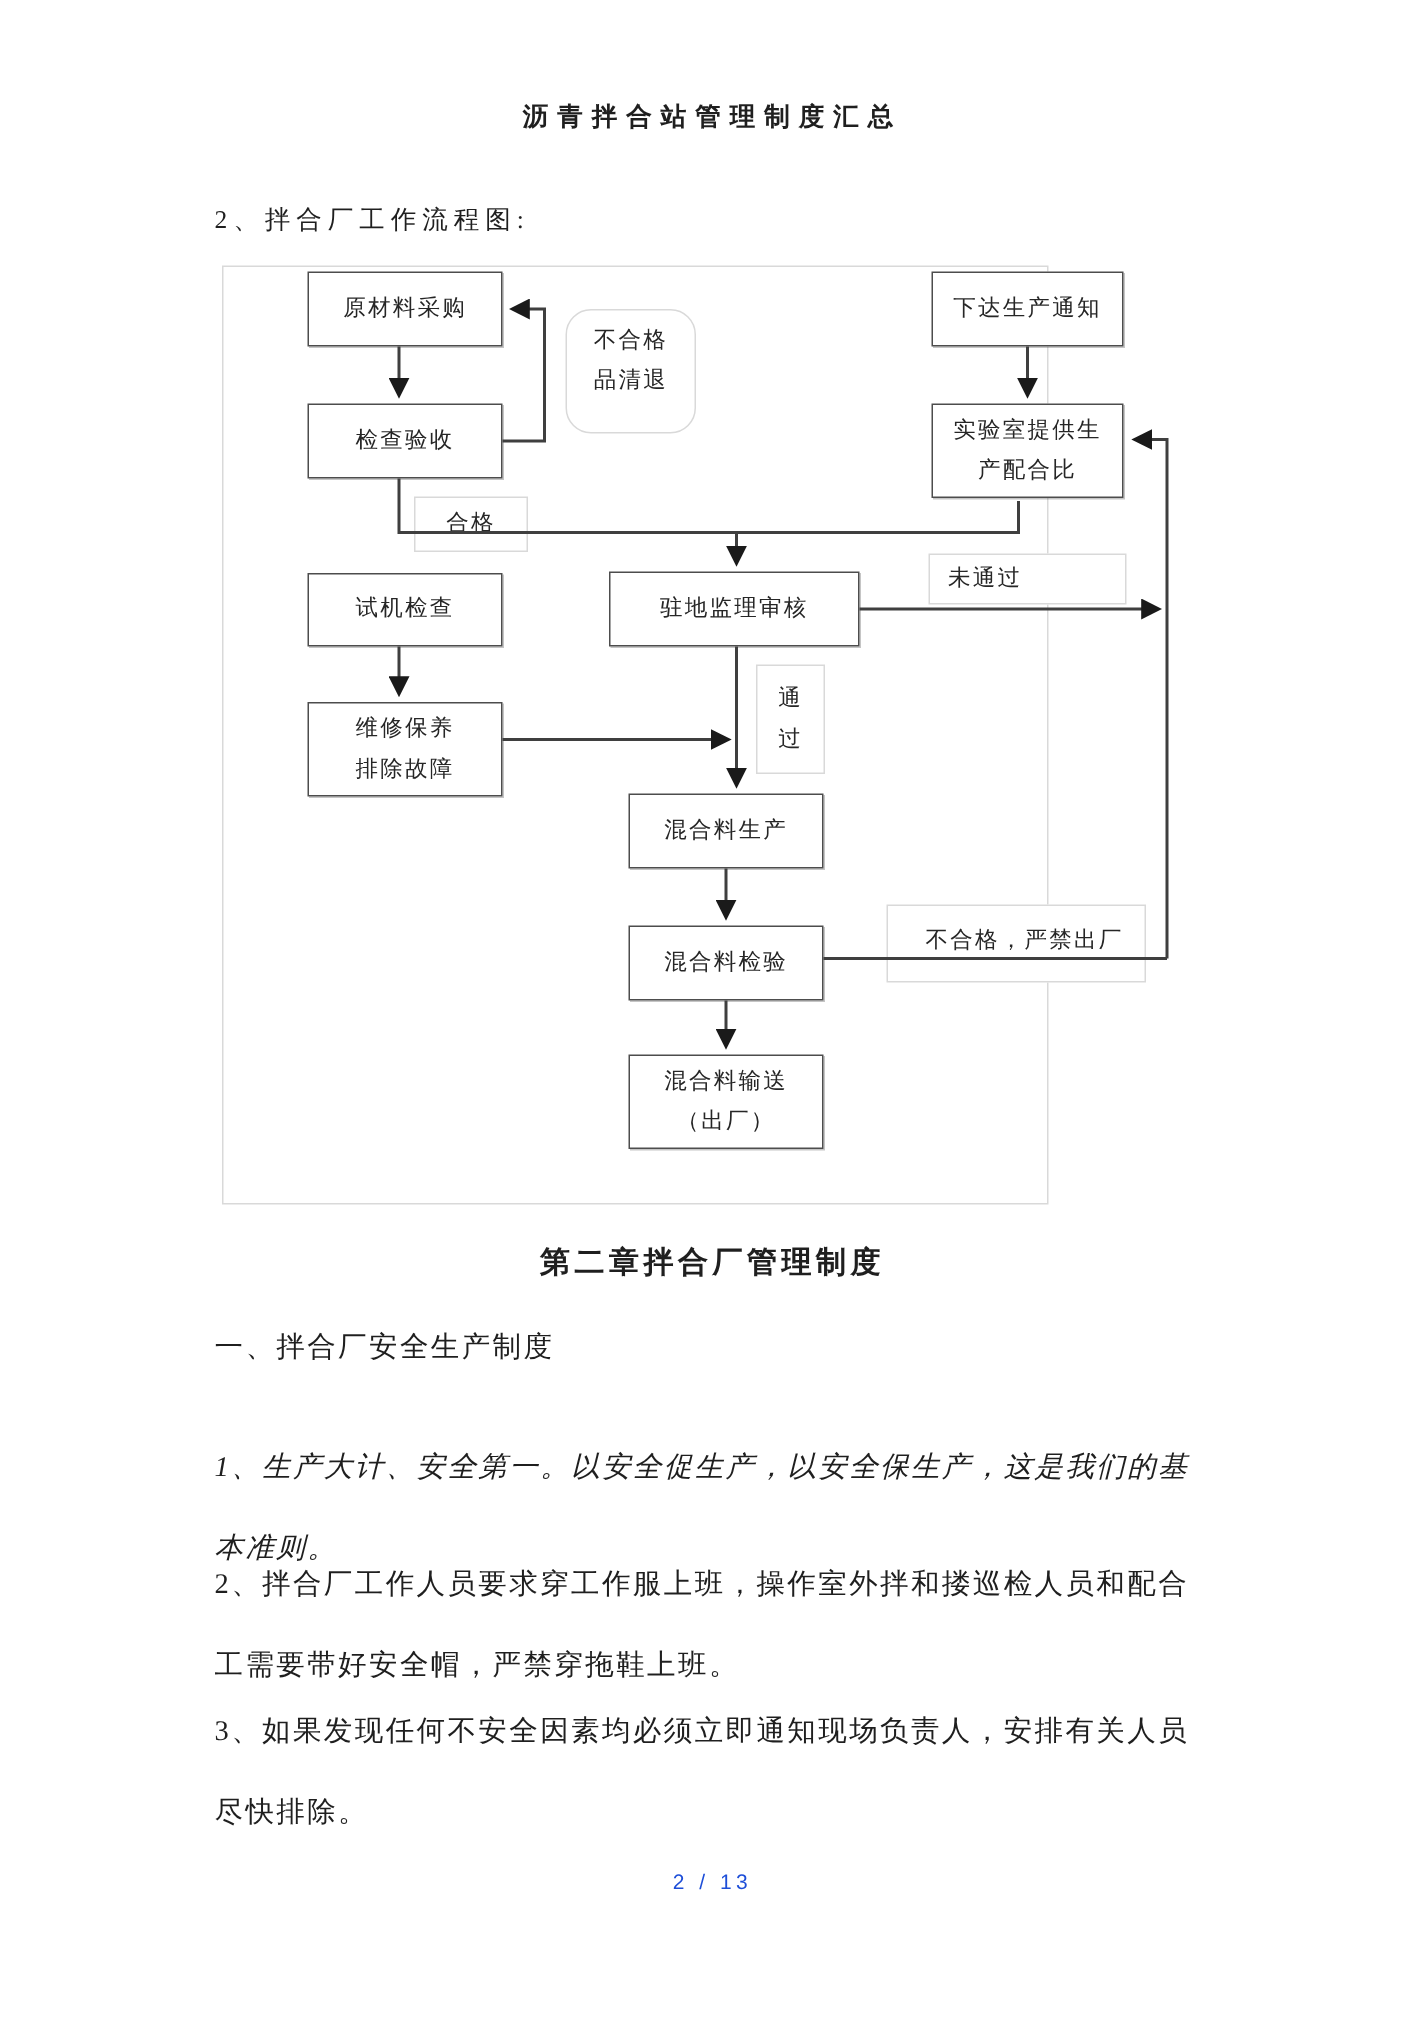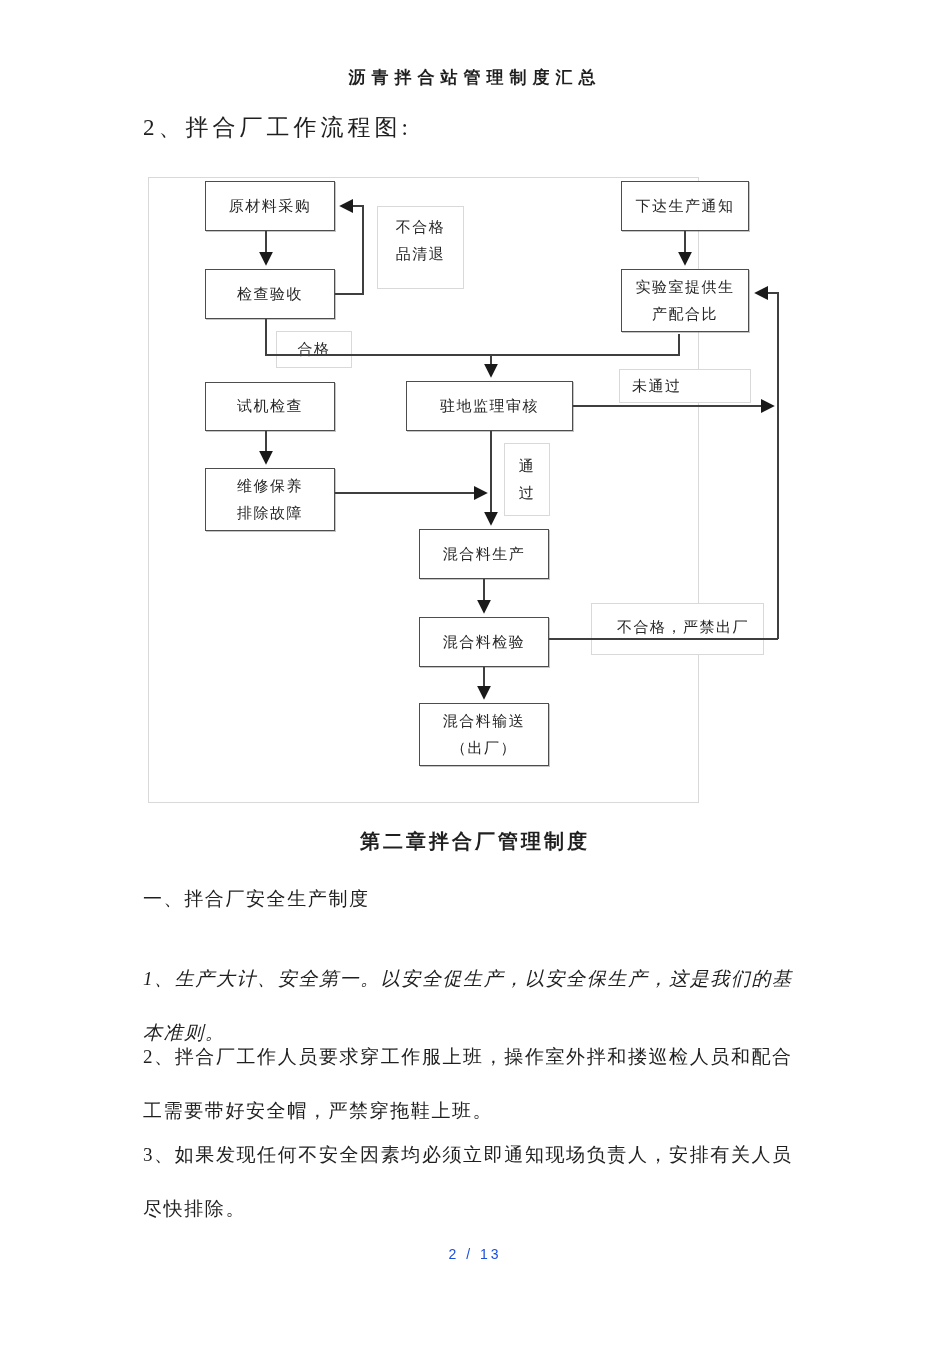--- a/index.html
+++ b/index.html
@@ -6,37 +6,37 @@
   body {
     width:950px; height:1345px; position:relative; overflow:hidden;
     font-family:"Liberation Serif","DejaVu Serif",serif;
     color:#1f1f1f;
   }
   .doc-title {
     position:absolute; top:66px; left:0; width:950px;
     text-align:center; font-size:17px; font-weight:bold; letter-spacing:6px;
   }
   .flow-heading {
-    position:absolute; top:112px; left:143px;
-    font-size:23px; letter-spacing:4px;
+    position:absolute; top:135px; left:143px;
+    font-size:17px; letter-spacing:4px;
   }
   .flowchart {
     position:absolute; left:148px; top:177px; width:551px; height:626px;
     border:1px solid #d9d9d9; box-sizing:border-box;
   }
   .node {
     position:absolute; box-sizing:border-box; background:#ffffff;
     display:flex; align-items:center; justify-content:center;
     text-align:center; font-size:15px; line-height:27px; letter-spacing:1.5px;
     white-space:pre-line; color:#262626;
   }
   .process { border:1.5px solid #4d4d4d; box-shadow:1px 1px 0 rgba(90,90,90,.35); }
   .flowlabel { border:1px solid #d9d9d9; }
   .align-left { justify-content:flex-start; text-align:right; }
-  .align-top { align-items:flex-start; padding-top:7px; }
+  .align-top { align-items:flex-start; padding-top:7px;border-radius:17px; }
   .connectors {
     position:absolute; left:0; top:0; width:657px; height:626px;
     pointer-events:none;
   }
   .chapter-heading {
     position:absolute; top:828px; left:0; width:950px;
     display:flex; justify-content:center; 
     font-size:20px; font-weight:bold; letter-spacing:3px;
   }
   .bodytext { position:absolute; left:143px; width:665px; }

